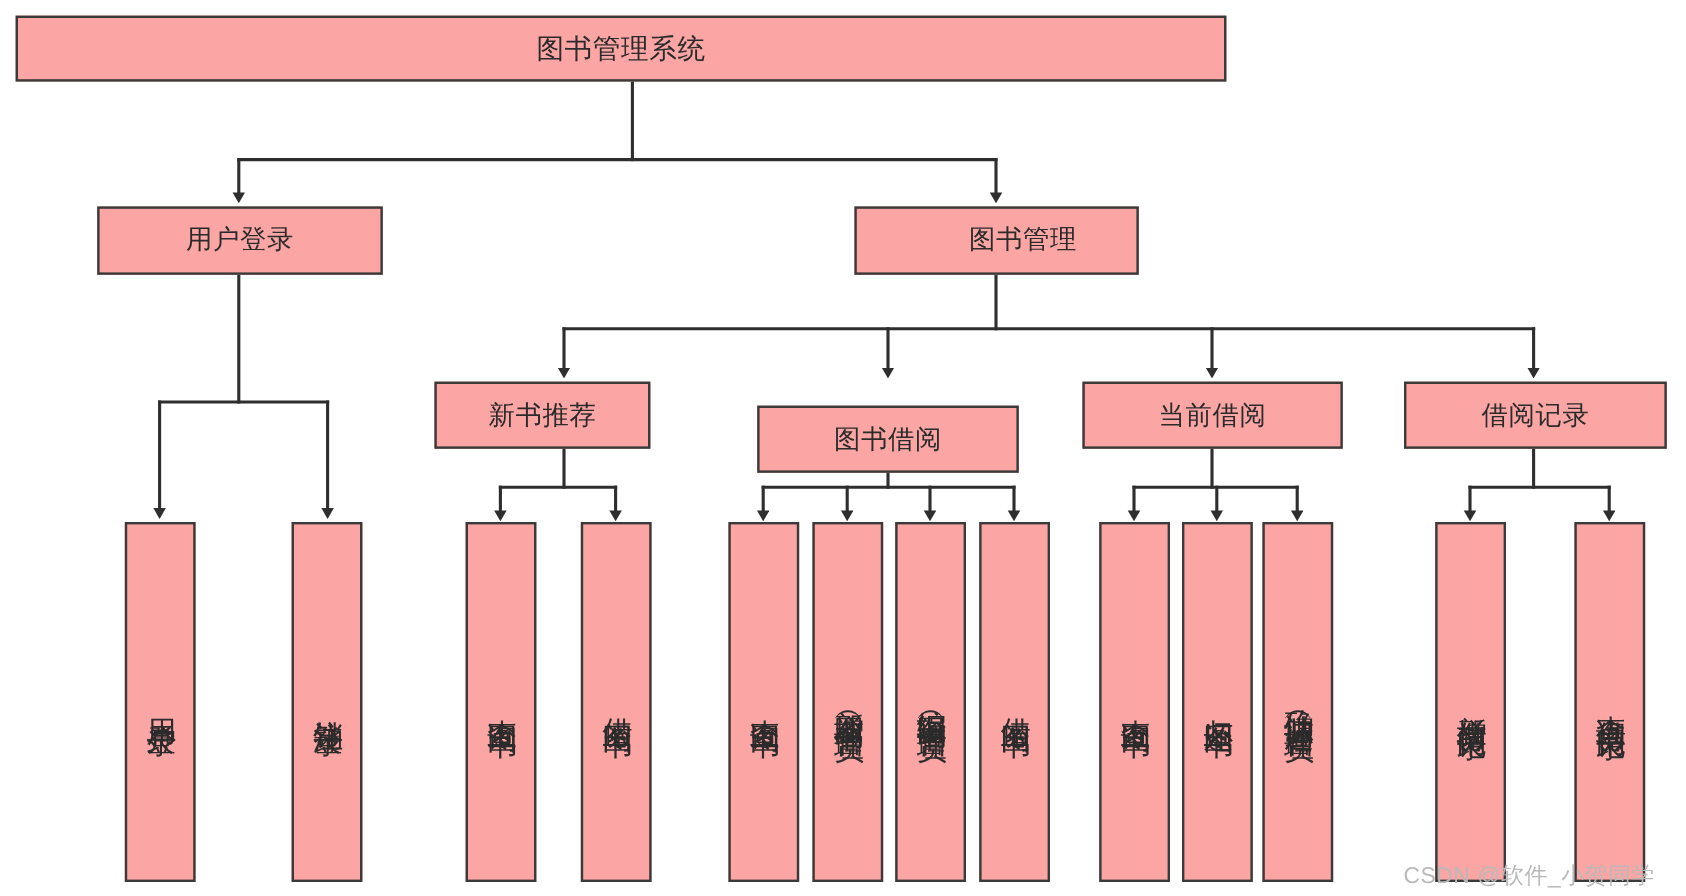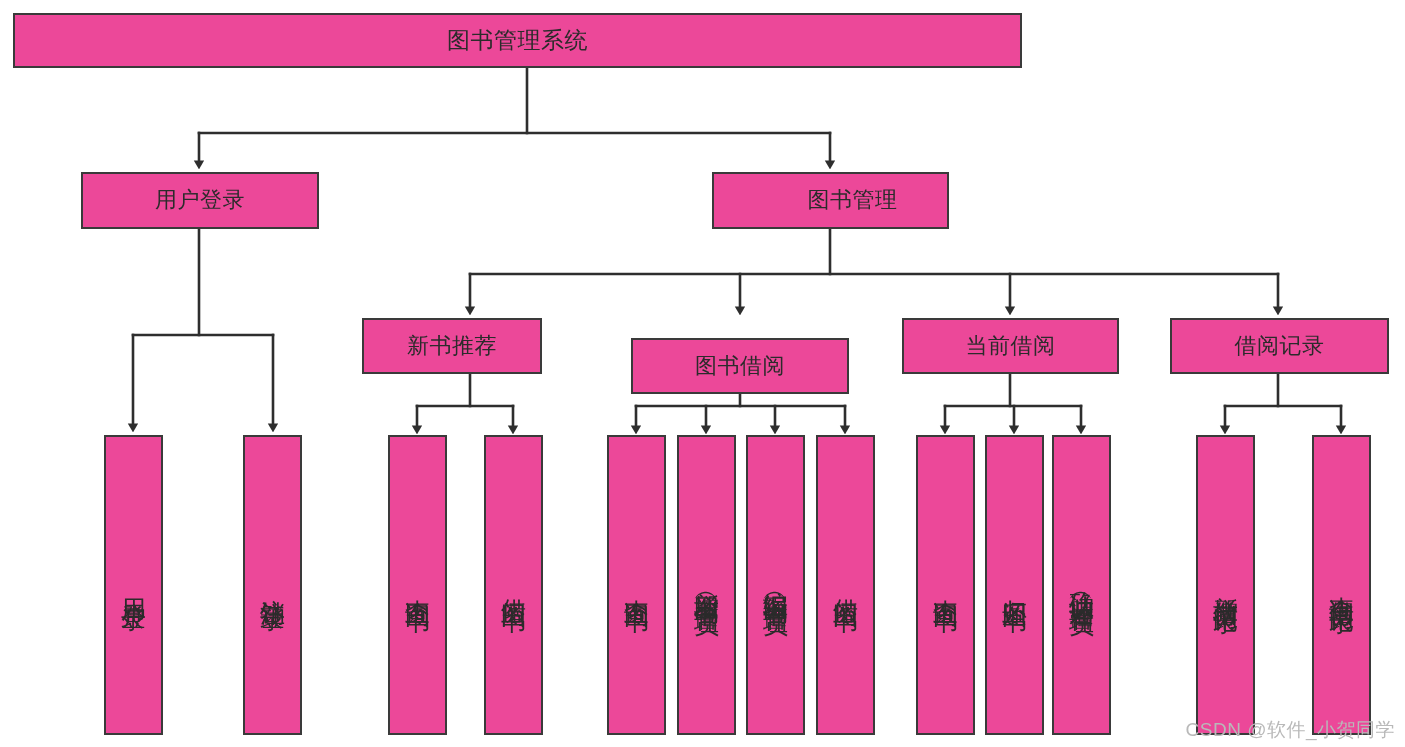--- a/index.html
+++ b/index.html
@@ -13,21 +13,21 @@
   }
   #wires{
     position:absolute;
     left:0;top:0;
     width:1405px;height:747px;
     pointer-events:none;
   }
   .node{
     position:absolute;
     box-sizing:border-box;
-    background:#ec4899;
+    background:#fca5a5;
     border:2px solid #3a3a3a;
     display:flex;
     align-items:center;
     justify-content:center;
     color:#2b2b2b;
     z-index:2;
   }
   .node .label{
     display:block;
     text-align:center;
@@ -48,21 +48,21 @@
   .node.v .label{
     writing-mode:vertical-rl;
     text-orientation:upright;
     font-size:25px;
     line-height:1.0;
     letter-spacing:3px;
     white-space:nowrap;
   }
   .watermark{
     position:absolute;
-    right:10px;
+    right:26px;
     bottom:4px;
     font-size:19px;
     color:#b9b9b9;
     white-space:nowrap;
     z-index:5;
     letter-spacing:0.5px;
     margin-left:48px;
   }
 </style>
 </head>

